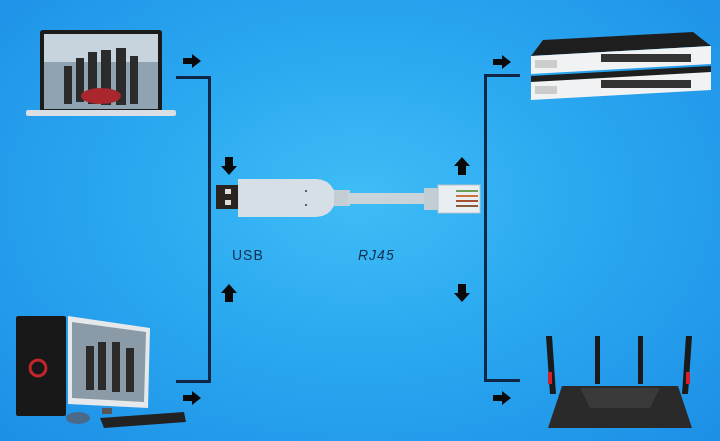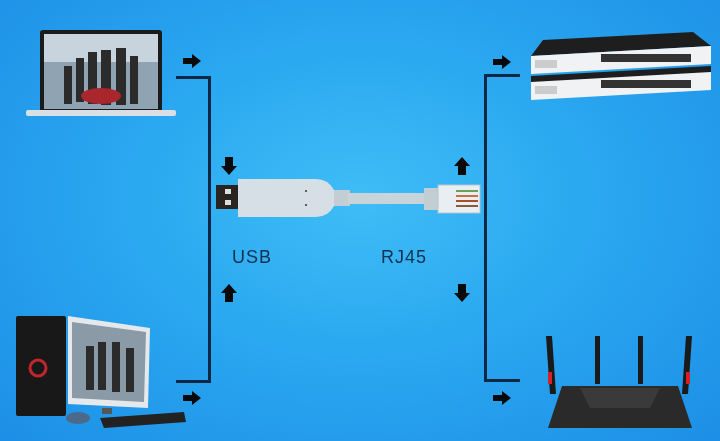--- a/index.html
+++ b/index.html
@@ -2,21 +2,21 @@
 <html><head>
 <meta charset="utf-8">
 <style>
   html,body{margin:0;padding:0;}
   body{width:720px;height:441px;overflow:hidden;position:relative;
     background:radial-gradient(ellipse at 50% 45%, #3fbdf6 0%, #2aa8f0 45%, #1d8fe6 100%);
     font-family:"Liberation Sans", sans-serif;}
   .abs{position:absolute;}
   .line{position:absolute;background:#0f2744;}
   .arrow{position:absolute;width:18px;height:14px;}
-  .label{position:absolute;font-size:18px;color:#12304f;letter-spacing:1px;}
+  .label{position:absolute;font-size:14px;color:#12304f;letter-spacing:1px;}
 </style>
 </head>
 <body>
 
 <div class="abs" style="left:26px;top:28px;width:150px;height:92px;">
   <svg width="150" height="92" viewBox="0 0 150 92">
     <rect x="14" y="2" width="122" height="82" rx="3" fill="#1b1b1b"></rect>
     <rect x="18" y="6" width="114" height="75" fill="#8fa3b3"></rect>
     <rect x="18" y="6" width="114" height="28" fill="#c7d4de"></rect>
     <g fill="#2b2b2b">
@@ -129,13 +129,13 @@
       <line x1="240" y1="20" x2="262" y2="20" stroke="#c9733a"></line>
       <line x1="240" y1="25" x2="262" y2="25" stroke="#a55030"></line>
       <line x1="240" y1="30" x2="262" y2="30" stroke="#8a5a3a"></line>
     </g>
     <circle cx="90" cy="15" r="1" fill="#333"></circle>
       <circle cx="90" cy="29" r="1" fill="#333"></circle>
   </svg>
 </div>
 
 <div class="label" style="left:232px;top:247px;">USB</div>
-<div class="label" style="left:381px;top:247px;">RJ45</div>
+<div class="label" style="left:358px;top:247px;font-style:italic;">RJ45</div>
 
 </body></html>

